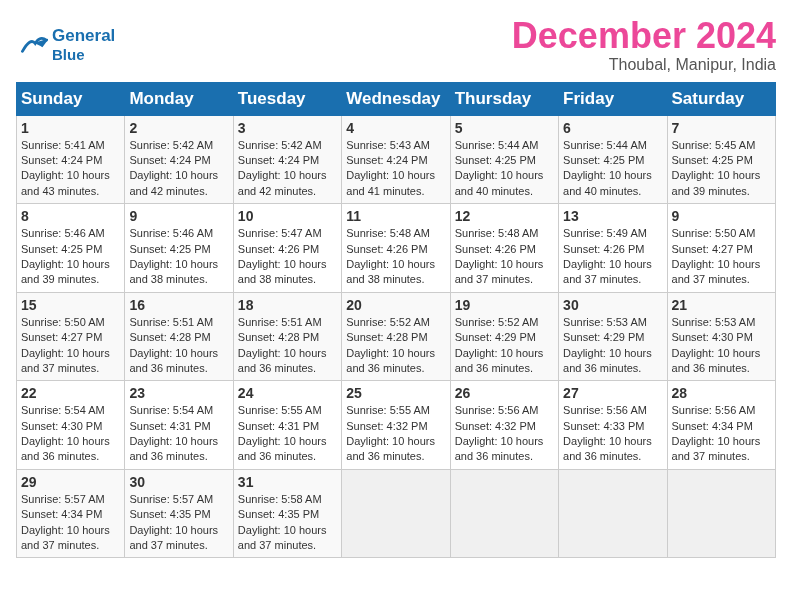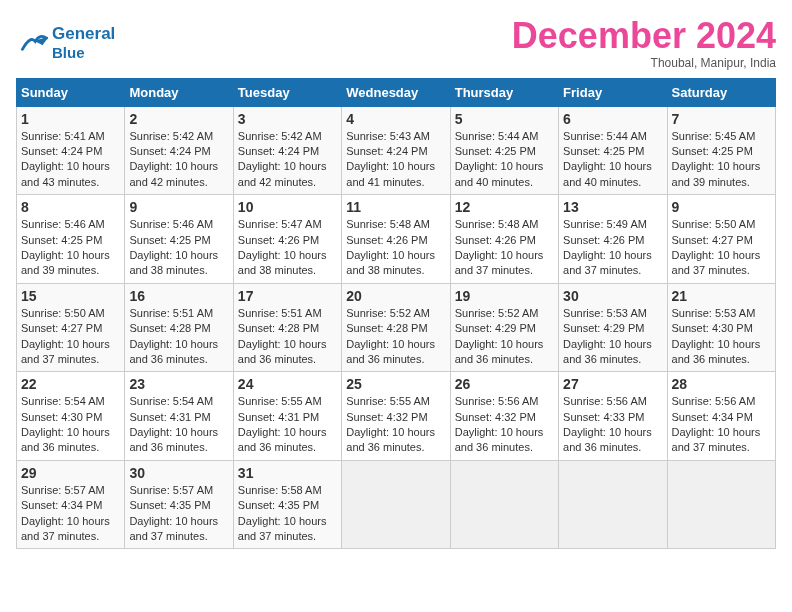--- a/index.html
+++ b/index.html
@@ -28,34 +28,34 @@
     .title-block {
       text-align: right;
     }
     .month-title {
       font-size: 36px;
       font-weight: bold;
       color: #ec4899;
       line-height: 1.1;
     }
     .location {
-      font-size: 12px;
+      font-size: 16px;
       color: #555;
     }
     table {
       width: 100%;
       border-collapse: collapse;
       font-size: 11px;
     }
     thead th {
       background: #1a6faf;
       color: #fff;
       padding: 6px 4px;
       text-align: left;
-      font-size: 13px;
+      font-size: 17px;
       font-weight: bold;
       border: 1px solid #1a6faf;
     }
     tbody td {
       border: 1px solid #ccc;
       vertical-align: top;
       padding: 4px;
       width: calc(100% / 7);
       min-height: 80px;
       background: #fff;
@@ -176,21 +176,21 @@
       <tr>
         <td>
           <div class="day-number">15</div>
           <div class="day-info">Sunrise: 5:50 AM<br>Sunset: 4:27 PM<br>Daylight: 10 hours<br>and 37 minutes.</div>
         </td>
         <td>
           <div class="day-number">16</div>
           <div class="day-info">Sunrise: 5:51 AM<br>Sunset: 4:28 PM<br>Daylight: 10 hours<br>and 36 minutes.</div>
         </td>
         <td>
-          <div class="day-number">17</div>
+          <div class="day-number">18</div>
           <div class="day-info">Sunrise: 5:51 AM<br>Sunset: 4:28 PM<br>Daylight: 10 hours<br>and 36 minutes.</div>
         </td>
         <td>
           <div class="day-number">20</div>
           <div class="day-info">Sunrise: 5:52 AM<br>Sunset: 4:28 PM<br>Daylight: 10 hours<br>and 36 minutes.</div>
         </td>
         <td>
           <div class="day-number">19</div>
           <div class="day-info">Sunrise: 5:52 AM<br>Sunset: 4:29 PM<br>Daylight: 10 hours<br>and 36 minutes.</div>
         </td>

